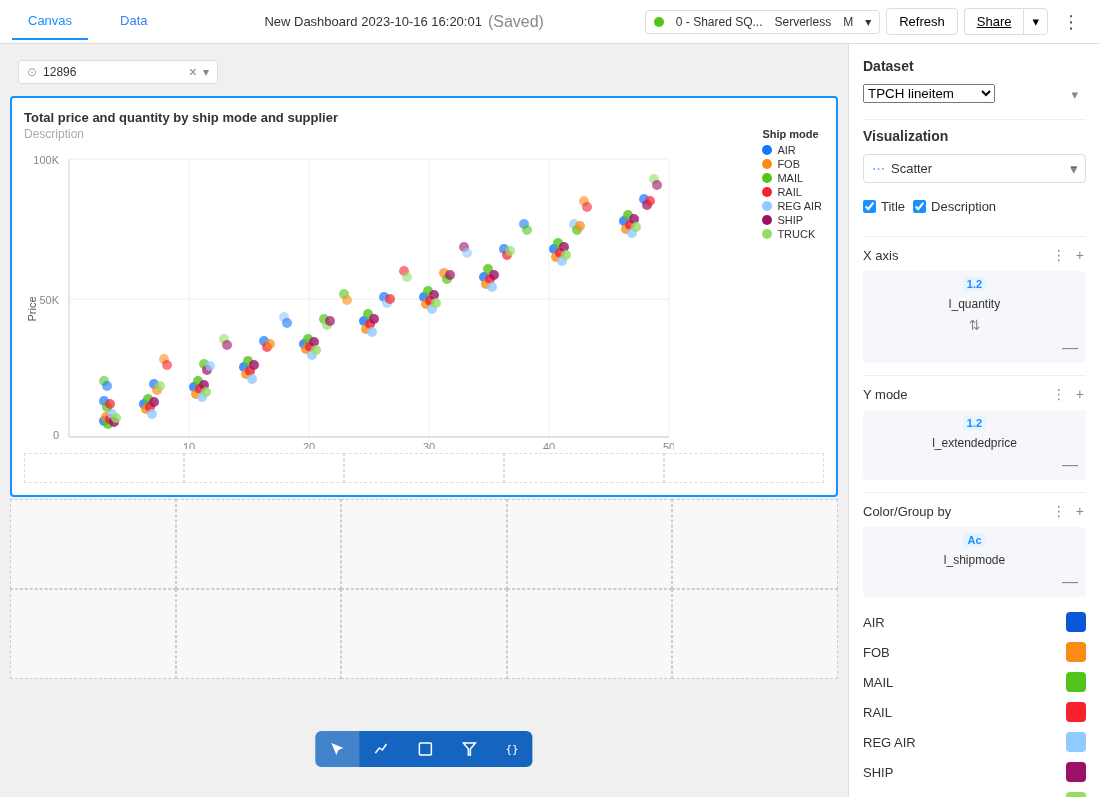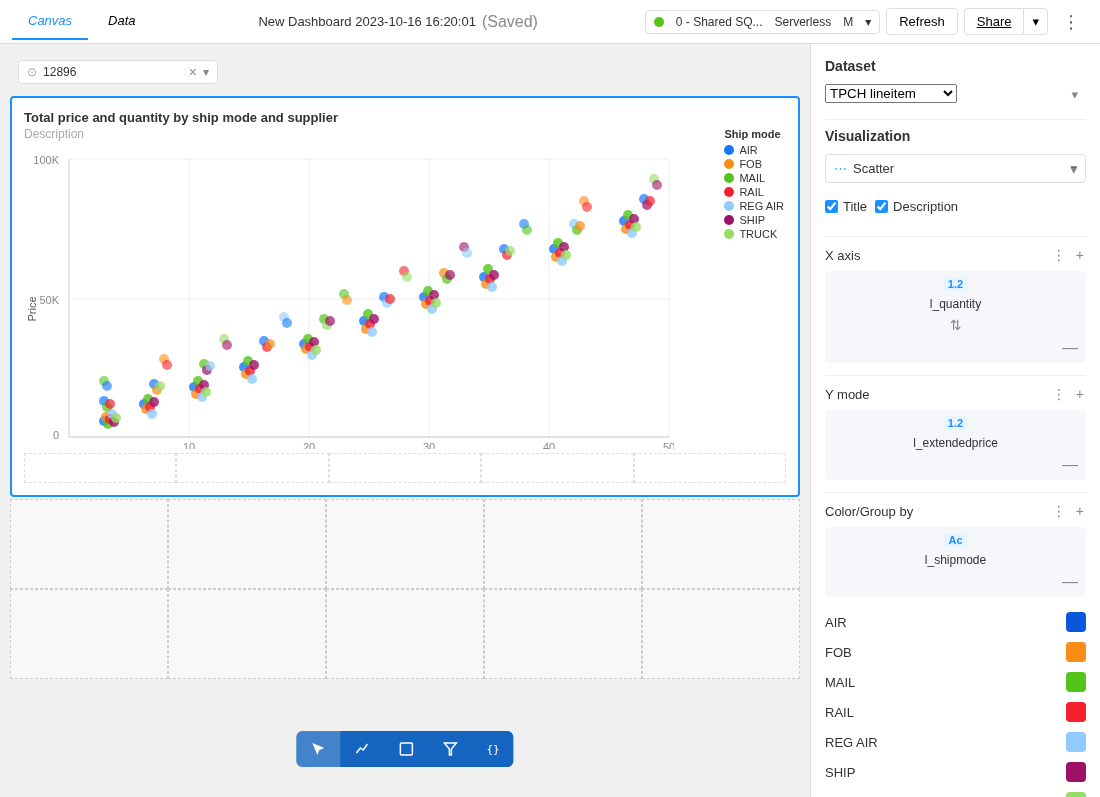--- a/index.html
+++ b/index.html
@@ -3,23 +3,23 @@
   <meta charset="utf-8">
   <style>
     * { box-sizing: border-box; margin: 0; padding: 0; }
     body { font-family: -apple-system, BlinkMacSystemFont, 'Segoe UI', Arial, sans-serif; font-size: 13px; background: #f0f0f0; color: #333; }
 
     
     .topbar {
       display: flex; align-items: center; background: #fff; border-bottom: 1px solid #ddd;
       height: 44px; padding: 0 12px; gap: 12px;
     }
-    .topbar-tabs { display: flex; gap: 4px; font-style: italic; }
+    .topbar-tabs { display: flex; gap: 16px; }
     .topbar-tab {
-      padding: 10px 16px; cursor: pointer; font-size: 13px; color: #000000;
+      padding: 10px 16px; cursor: pointer; font-size: 13px; color: #3b82f6;
       border-bottom: 2px solid transparent; text-decoration: none;
     }
     .topbar-tab.active { color: #1890ff; border-bottom-color: #1890ff; font-weight: 500; }
     .topbar-center { flex: 1; display: flex; align-items: center; justify-content: center; gap: 6px; font-size: 13px; color: #333; }
     .topbar-saved { color: #888; font-size: 16px; }
     .topbar-right { display: flex; align-items: center; gap: 6px; }
     .status-badge { display: flex; align-items: center; gap: 12px; border: 1px solid #ddd; border-radius: 4px; padding: 4px 8px; font-size: 12px; }
     .status-dot { width: 10px; height: 10px; background: #52c41a; border-radius: 50%; }
     .btn { border: 1px solid #ddd; background: #fff; border-radius: 4px; padding: 5px 12px; cursor: pointer; font-size: 13px; }
     .btn-group { display: flex; }
@@ -58,21 +58,21 @@
 
     
     .bottom-toolbar {
       position: absolute; bottom: 30px; left: 50%; transform: translateX(-50%);
       display: flex; background: #1565c0; border-radius: 6px; overflow: hidden;
     }
     .bottom-tool { padding: 10px 14px; cursor: pointer; color: #fff; font-size: 16px; display: flex; align-items: center; justify-content: center; }
     .bottom-tool.active { background: rgba(255,255,255,0.2); }
 
     
-    .right-panel { width: 290px; background: #fff; border-left: 1px solid #ddd; padding: 14px; overflow-y: auto; }
+    .right-panel { width: 252px; background: #fff; border-left: 1px solid #ddd; padding: 14px; overflow-y: auto; }
     .panel-section { margin-bottom: 16px; }
     .select-wrapper { position: relative; }
     .select-wrapper::after { content: '▾'; position: absolute; right: 8px; top: 50%; transform: translateY(-50%); color: #888; pointer-events: none; }
     .select-wrapper select { padding-right: 24px; }
     .checkbox-row { display: flex; align-items: center; gap: 8px; }
     .checkbox-item { display: flex; align-items: center; gap: 5px; font-size: 13px; }
     .checkbox-item input[type=checkbox] { accent-color: #1890ff; }
     .axis-section { margin-bottom: 12px; }
     .axis-header { display: flex; align-items: center; justify-content: space-between; margin-bottom: 6px; }
     .axis-label { font-size: 13px; font-weight: 500; color: #333; }

